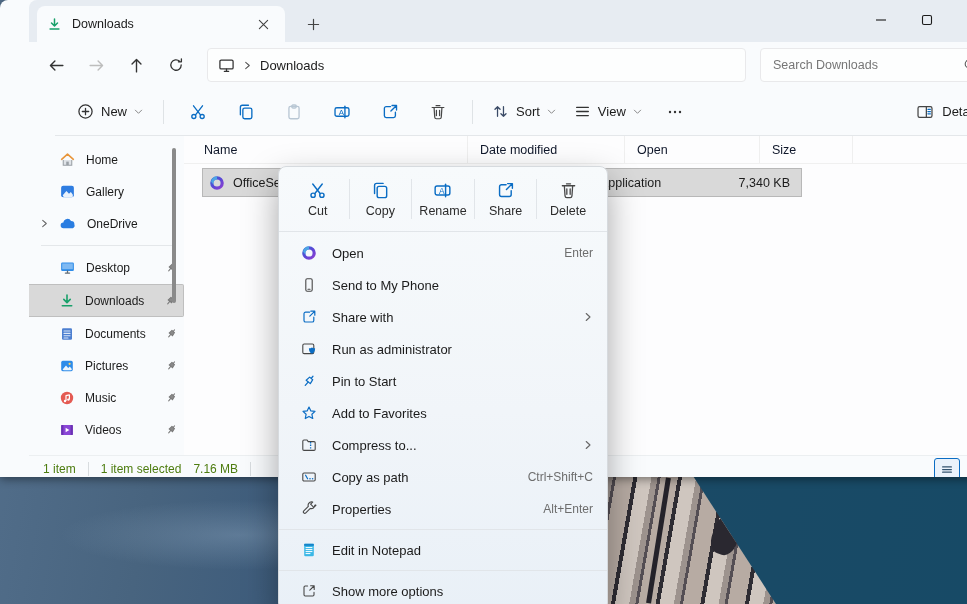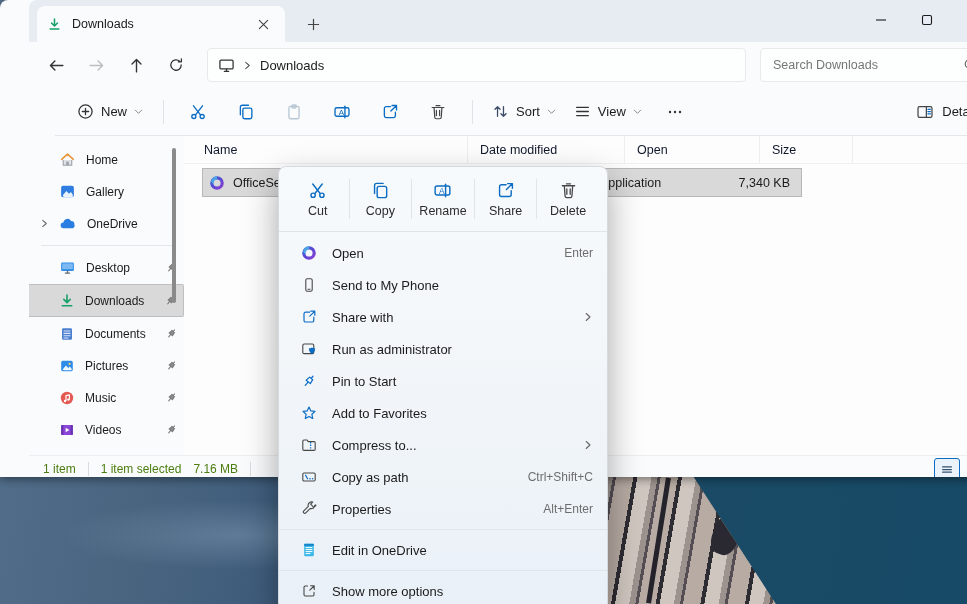--- a/index.html
+++ b/index.html
@@ -664,21 +664,21 @@
     </div>
     <div class="mi-div"></div>
     <div class="mi">
       <span class="ic">
         <svg width="16" height="16" viewBox="0 0 16 16">
             <rect x="3.2" y="1.8" width="9.6" height="12.4" rx="1.2" fill="#39b7e6"></rect>
             <rect x="3.2" y="1.8" width="9.6" height="2" fill="#1583c9"></rect>
             <path d="M5 5.6h6M5 7.6h6M5 9.6h6M5 11.6h4" stroke="#fff" stroke-width="1" stroke-linecap="round"></path>
           </svg>
       </span>
-      <span class="mi-label">Edit in OneDrive</span>
+      <span class="mi-label">Edit in Notepad</span>
     </div>
     <div class="mi-div"></div>
     <div class="mi">
       <span class="ic">
         <svg width="16" height="16" viewBox="0 0 16 16">
             <path d="M6.6 3H4.2A1.2 1.2 0 0 0 3 4.2v7.6A1.2 1.2 0 0 0 4.2 13h7.6a1.2 1.2 0 0 0 1.2-1.2V9.4" fill="none" stroke="#474747" stroke-width="1.1" stroke-linecap="round"></path>
             <path d="M9.6 2.8h3.6v3.6M13 3 8.8 7.2" fill="none" stroke="#474747" stroke-width="1.1" stroke-linecap="round" stroke-linejoin="round"></path>
           </svg>
       </span>
       <span class="mi-label">Show more options</span>

